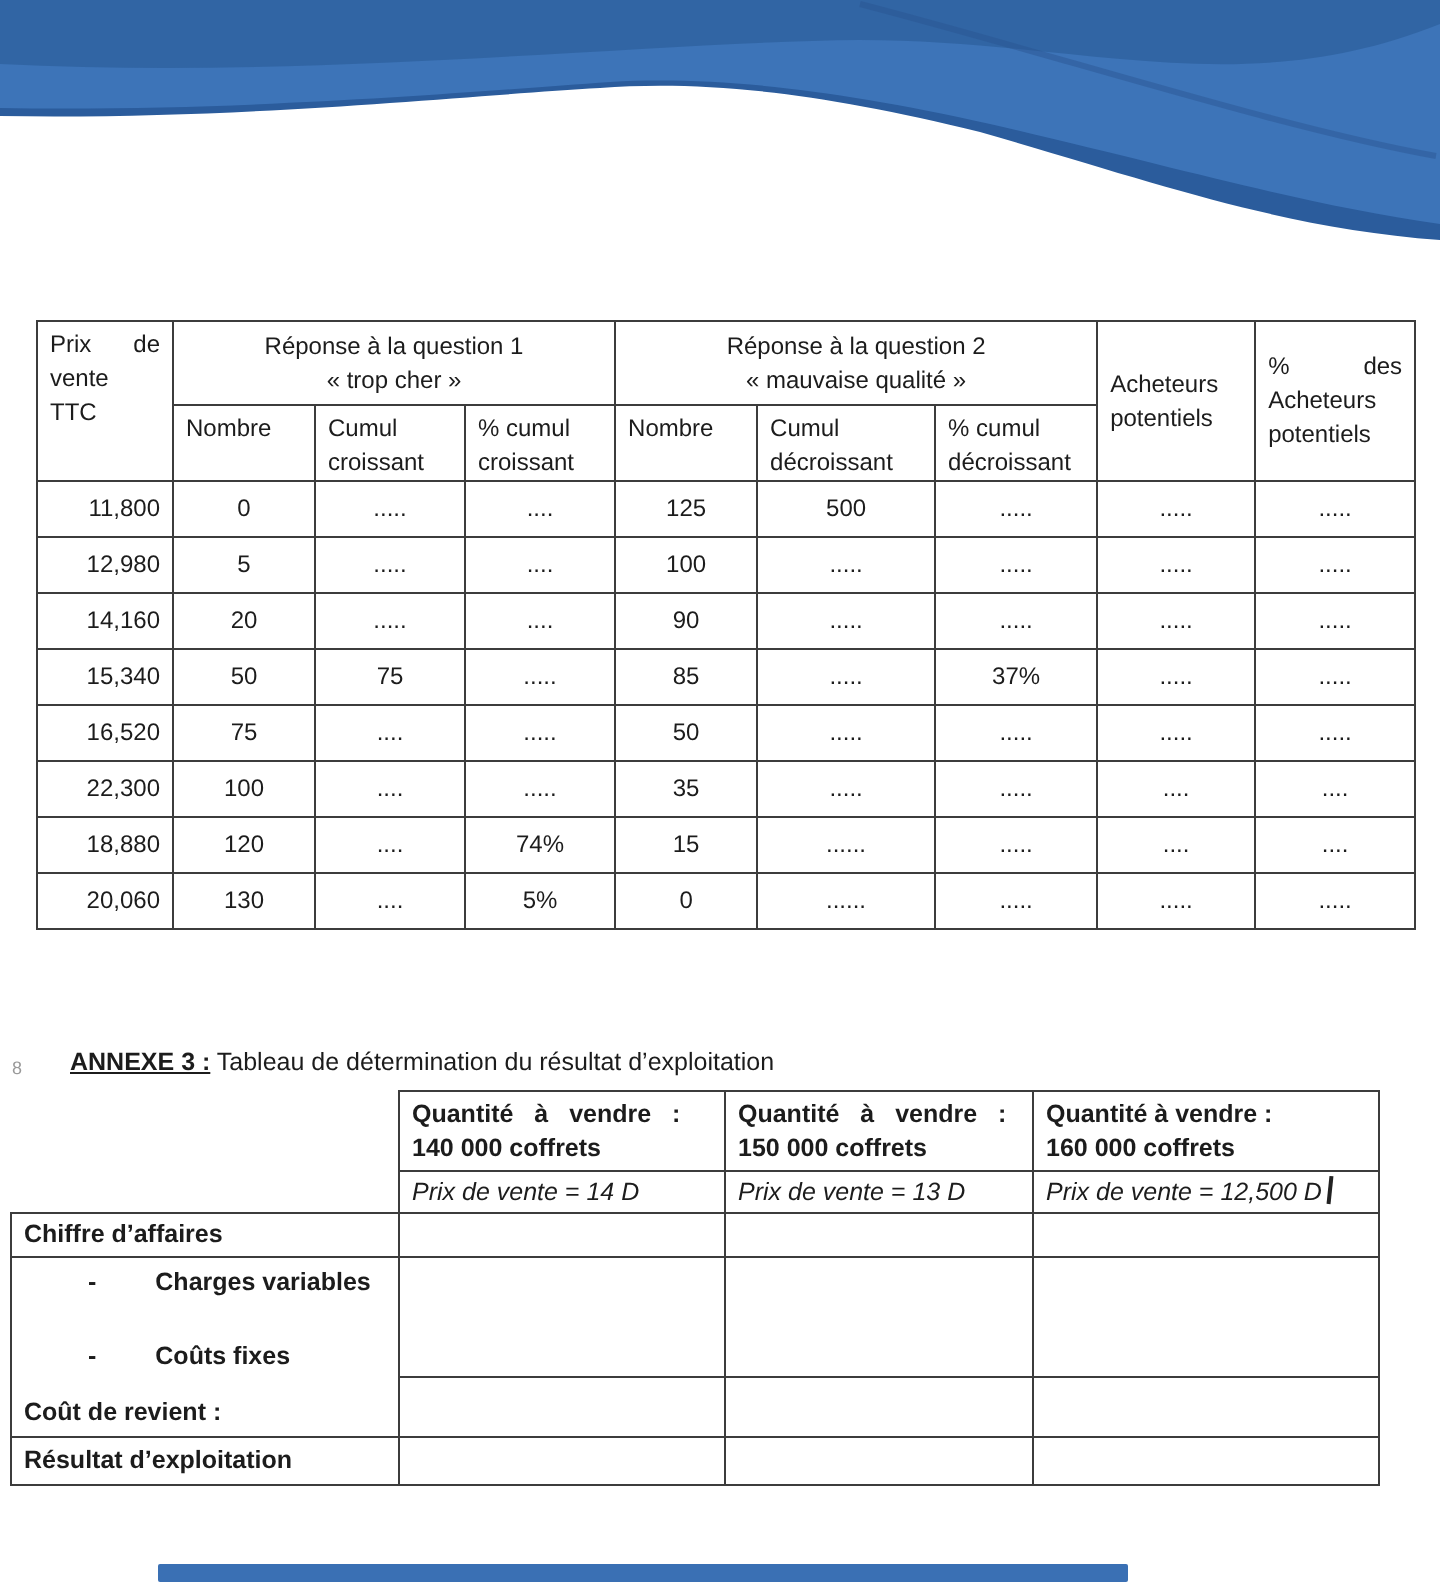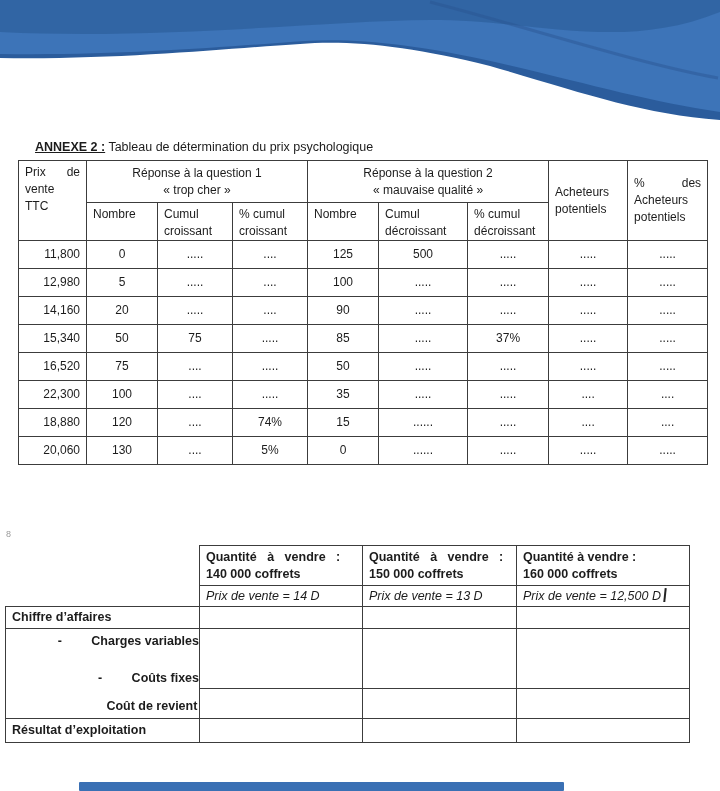--- a/index.html
+++ b/index.html
@@ -53,24 +53,20 @@
     <svg viewBox="0 0 720 132" preserveAspectRatio="none">
       <path d="M0,0 H720 V120 C640,114 580,92 490,66 C410,46 350,40 300,44 C230,48 120,60 0,58 Z" fill="#2b5c9c"></path>
       <path d="M0,0 H720 V112 C650,102 590,84 495,62 C415,44 355,38 305,41 C235,46 120,56 0,54 Z" fill="#3d74b8"></path>
       <path d="M0,0 H720 V12 C620,52 540,20 430,20 C320,21 160,40 0,32 Z" fill="#2e619f" opacity="0.8"></path>
       <path d="M430,2 C530,28 640,64 718,78" fill="none" stroke="#2a5590" stroke-width="3" opacity="0.45"></path>
     </svg>
   </div>
 
   <div class="margin-mark">8</div>
 
-  <div class="sec-title" style="left:35px;top:139px;">
-    <span class="tl">ANNEXE 2 :</span>
-    <span>Tableau de détermination du prix psychologique</span>
-  </div>
 
   <table class="t1">
     <colgroup>
       <col style="width:68px">
         <col style="width:71px">
         <col style="width:75px">
         <col style="width:75px">
       <col style="width:71px">
         <col style="width:89px">
         <col style="width:81px">
@@ -185,20 +181,24 @@
           <td>5%</td>
           <td>0</td>
           <td>......</td>
           <td>.....</td>
           <td>.....</td>
           <td>.....</td>
         </tr>
       </tbody>
   </table>
 
+  <div class="sec-title" style="left:35px;top:523px;">
+    <span class="tl">ANNEXE 3 :</span>
+    <span>Tableau de détermination du résultat d’exploitation</span>
+  </div>
 
   <table class="t2">
     <colgroup>
       <col style="width:194px">
         <col style="width:163px">
         <col style="width:154px">
         <col style="width:173px">
     </colgroup>
     <tbody>
         <tr style="height:40px;">
@@ -221,21 +221,21 @@
       <td class="pv">Prix de vente = 14 D</td>
       <td class="pv">Prix de vente = 13 D</td>
       <td class="pv"><span>Prix de vente = 12,500 D</span><span class="cursor"></span></td>
     </tr>
     <tr style="height:22px;">
       <td class="lbl">Chiffre d’affaires</td>
       <td></td>
       <td></td>
       <td></td>
     </tr>
-    <tr style="height:60px;text-align:right;">
+    <tr style="height:60px;">
       <td rowspan="2" class="tall">
         <div class="bullet-line bl-1">
           <span class="dash">-</span>
           <span class="btxt">Charges variables</span>
         </div>
         <div class="bullet-line bl-2">
           <span class="dash">-</span>
           <span class="btxt">Coûts fixes</span>
         </div>
         <div class="bullet-line bl-3">Coût de revient :</div>

